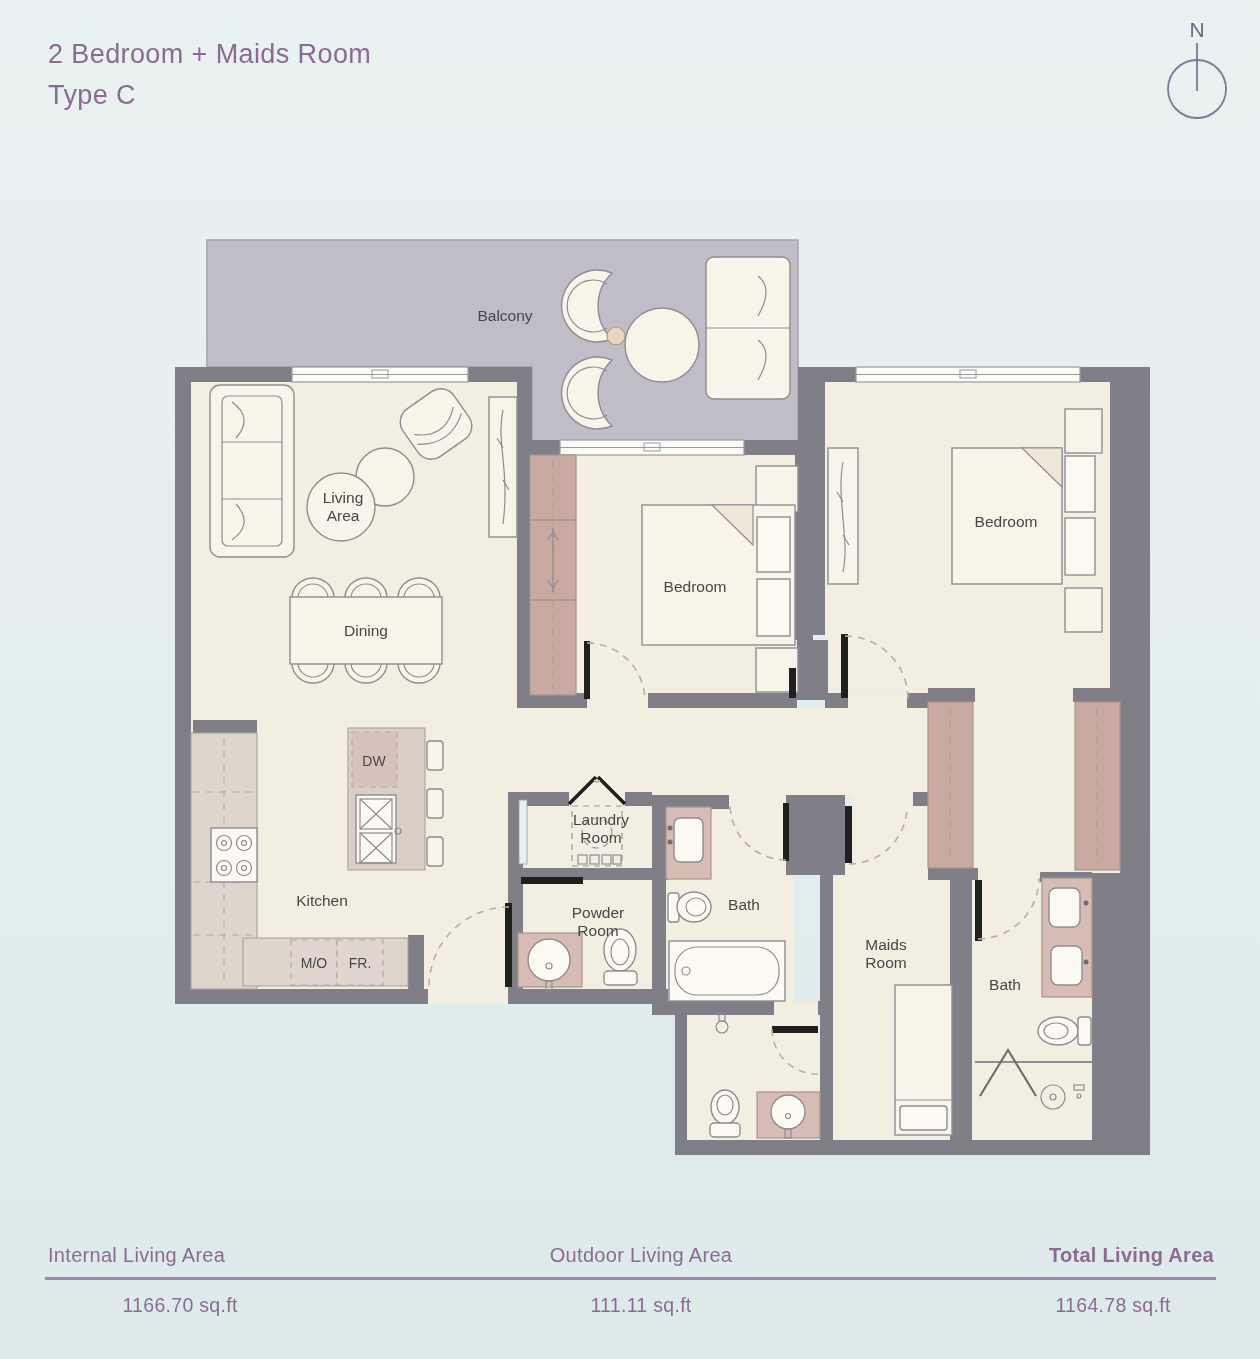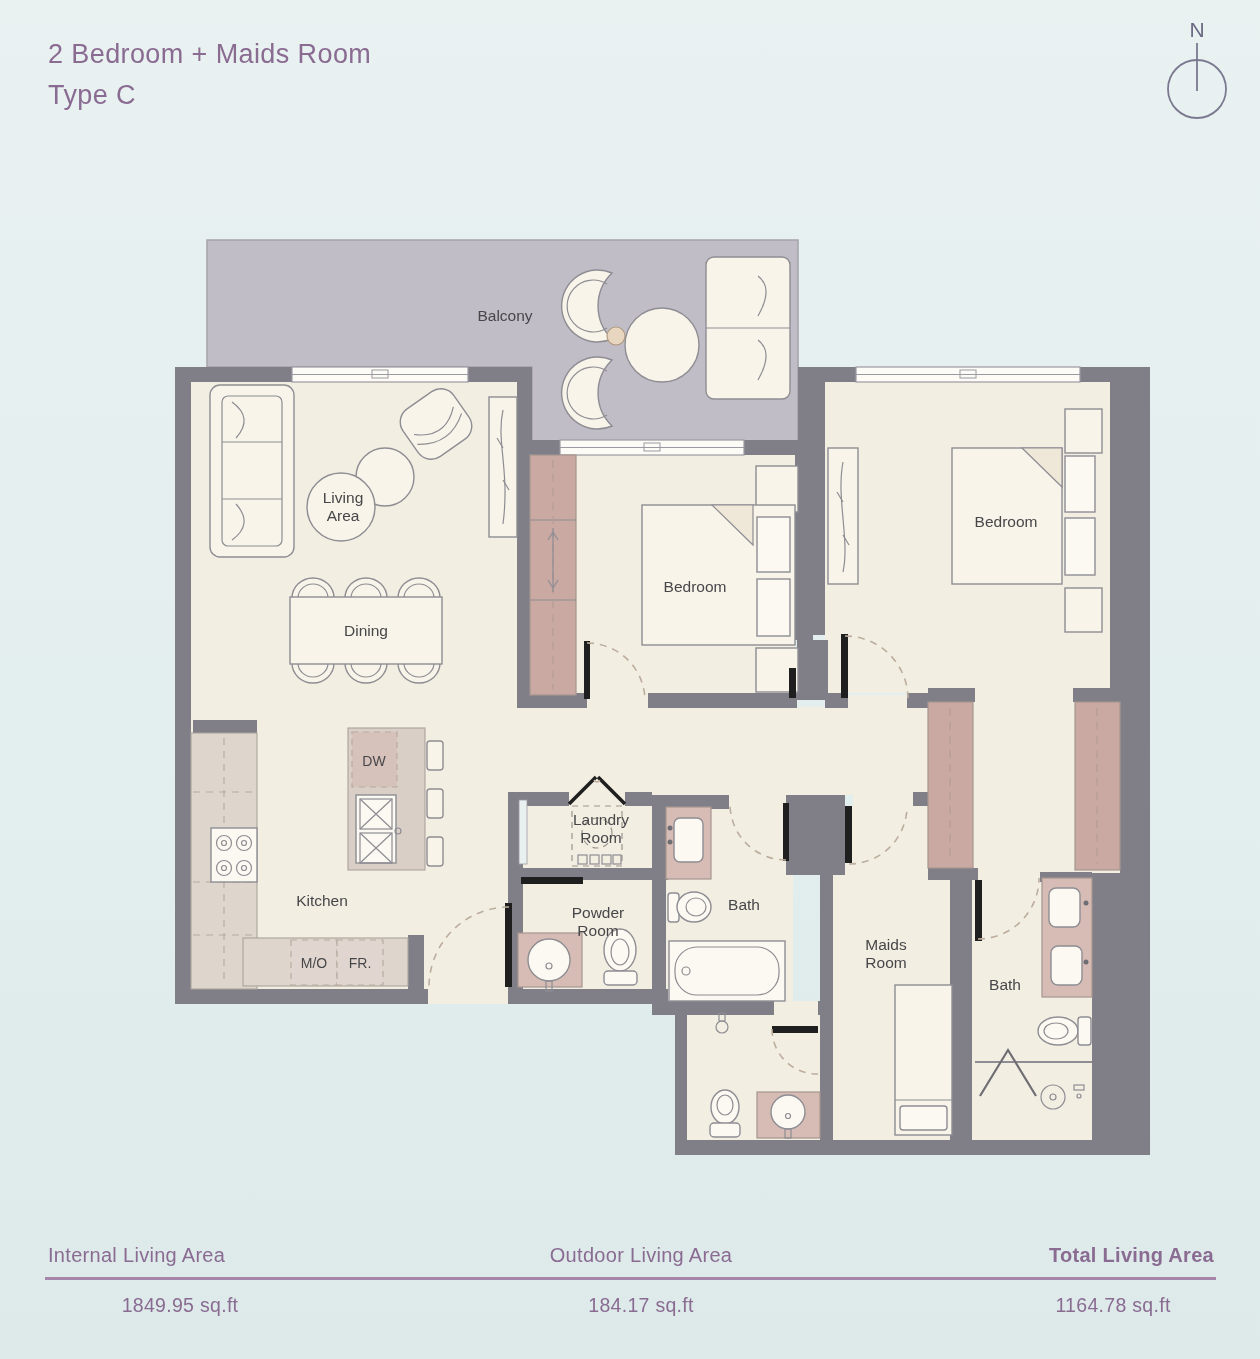--- a/index.html
+++ b/index.html
@@ -425,18 +425,18 @@
       <text class="slabel" x="314" y="968">M/O</text>
       <text class="slabel" x="360" y="968">FR.</text>
     </g>
   </svg>
 
   <div id="stats">
     <div class="stat-label" id="sl0">Internal Living Area</div>
     <div class="stat-label" id="sl1">Outdoor Living Area</div>
     <div class="stat-label" id="sl2">Total Living Area</div>
     <div class="rule"></div>
-    <div class="stat-value" id="sv0">1849.95 sq.ft</div>
-    <div class="stat-value" id="sv1">184.17 sq.ft</div>
+    <div class="stat-value" id="sv0">1166.70 sq.ft</div>
+    <div class="stat-value" id="sv1">111.11 sq.ft</div>
     <div class="stat-value" id="sv2">1164.78 sq.ft</div>
   </div>
 
 </div>
 
 </body></html>

